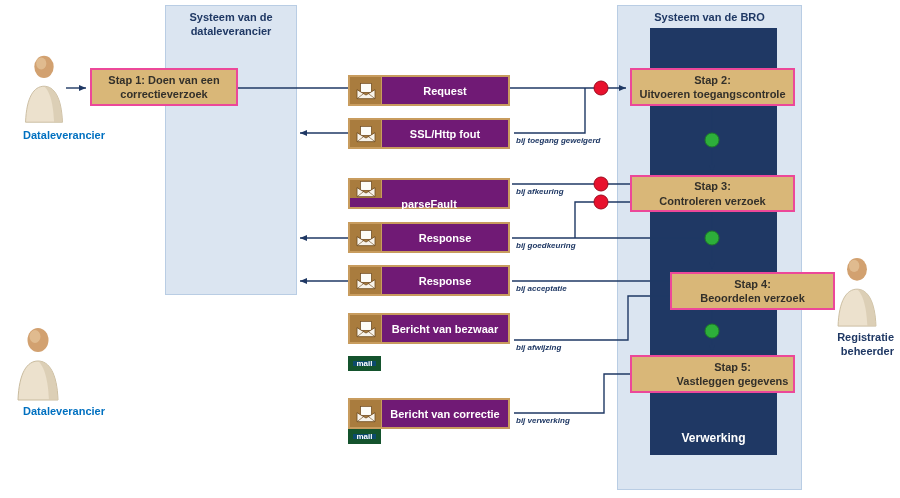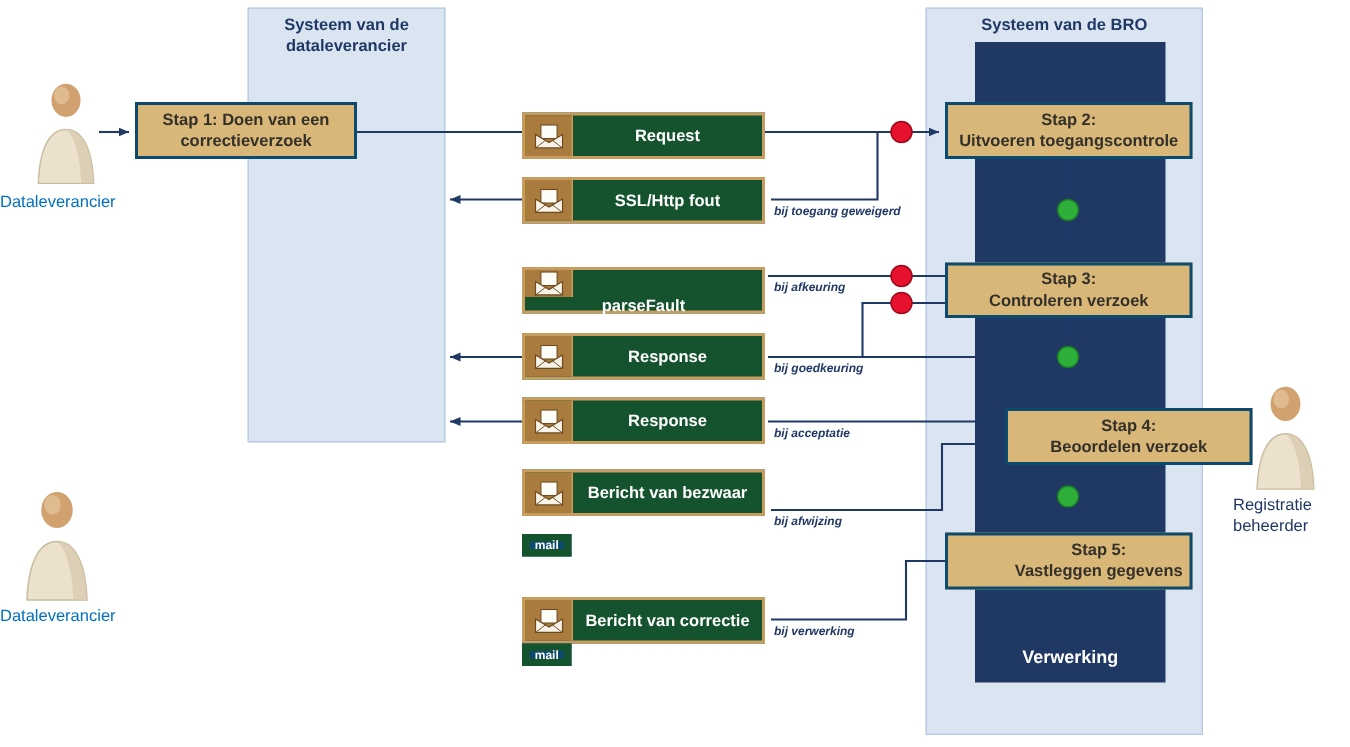--- a/index.html
+++ b/index.html
@@ -6,40 +6,40 @@
   .stage{position:relative;width:900px;height:498px;background:#ffffff;
          font-family:"Liberation Sans",sans-serif;overflow:hidden;}
 
   .col{position:absolute;background:#dbe5f1;border:1px solid #b9cde4;box-sizing:border-box;z-index:1;}
   .col-title{font-size:11px;font-weight:bold;color:#1f3864;text-align:center;padding:5px 14px 0 14px;line-height:1.25;}
   .proc{position:absolute;background:#1f3864;z-index:2;}
   .proc-label{position:absolute;left:0;right:0;bottom:10px;text-align:center;color:#ffffff;font-weight:bold;font-size:12px;}
 
   .connectors{position:absolute;left:0;top:0;z-index:3;pointer-events:none;}
 
-  .step{position:absolute;background:#d9b778;border:2px solid #0c4a6e;box-sizing:border-box;
+  .step{position:absolute;background:#d9b778;border:2px solid #ec4899;box-sizing:border-box;
         display:flex;flex-direction:column;align-items:center;justify-content:center;
         font-size:11px;font-weight:bold;color:#33302a;line-height:1.3;text-align:center;z-index:4;}
 
-  .msg{position:absolute;width:162px;height:31px;background:#14532d;border:2px solid #c89c5e;
+  .msg{position:absolute;width:162px;height:31px;background:#701a75;border:2px solid #c89c5e;
        box-sizing:border-box;display:flex;align-items:stretch;z-index:4;}
   .msg-icon{width:31px;background:#a97c3e;display:flex;align-items:center;justify-content:center;
             border-right:1px solid #c89c5e;}
   .msg-label{flex:1;display:flex;align-items:center;justify-content:center;color:#ffffff;
              font-weight:bold;font-size:11px;white-space:nowrap;}
 
   .mail-tag{position:absolute;width:33px;height:15px;background:#0c4a6e;border:5px solid #14532d;
             box-sizing:border-box;color:#ffffff;font-size:8px;font-weight:bold;
             display:flex;align-items:center;justify-content:center;z-index:4;}
 
   .cond{position:absolute;font-size:8px;font-style:italic;font-weight:bold;color:#1f3864;
         z-index:5;white-space:nowrap;}
 
   .person{position:absolute;z-index:5;}
-  .actor-label{position:absolute;font-size:11px;font-weight:normal;text-align:left;z-index:5;line-height:1.3;}
+  .actor-label{position:absolute;font-size:11px;font-weight:bold;text-align:right;z-index:5;line-height:1.3;}
   .blue{color:#0070c0;}
   .navy{color:#1f3864;}
 </style>
 </head>
 <body>
 
 <div class="stage">
 
   <div class="col" style="left:165px;top:5px;width:132px;height:290px;">
     <div class="col-title">Systeem van de dataleverancier</div>

